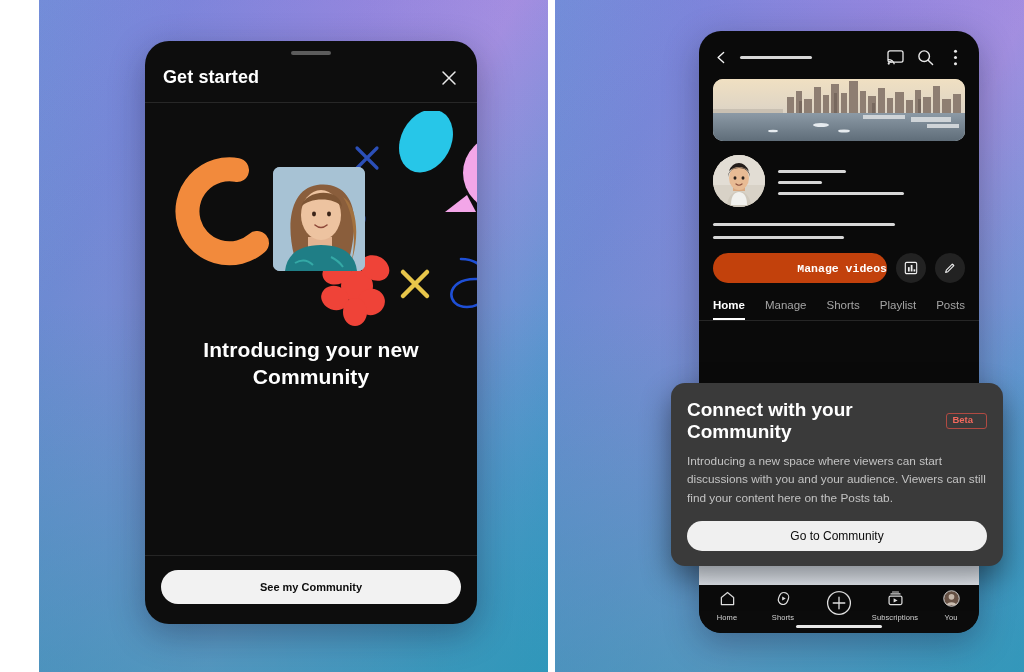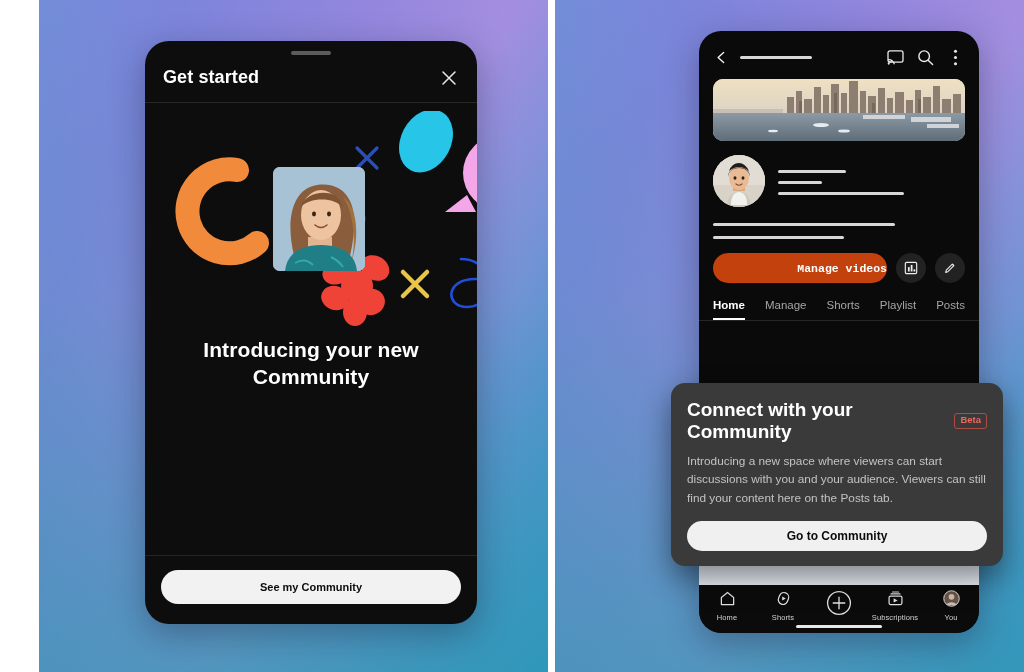--- a/index.html
+++ b/index.html
@@ -226,31 +226,31 @@
     border-radius: 14px;
     padding: 16px 16px 15px 16px;
     box-shadow: 0 12px 30px rgba(0,0,0,0.45);
     z-index: 5;
   }
   .dialog-head { display: flex; align-items: center; gap: 9px; }
   .dialog-title { color: #ffffff; font-size: 19px; font-weight: 700; }
   .beta {
     color: #f2685c; font-size: 9.5px; font-weight: 700;
     border: 1px solid #b04a42; border-radius: 3px;
-    padding: 1px 5px 2px 5px; line-height: 1.1;
+    padding: 1px 13px 2px 5px; line-height: 1.1;
   }
   .dialog-body {
     color: #c3c3c3; font-size: 11.8px; line-height: 1.55;
     margin-top: 9px;
   }
   .dialog-btn {
     display: block; width: 100%; margin-top: 14px;
     height: 30px; border-radius: 16px;
     background: #f0f0f0; color: #0b0b0b; border: none;
-    font-size: 12px; font-weight: 700; font-family: inherit;
+    font-size: 12px; font-weight: 400; font-family: inherit;
     cursor: pointer;
   }
 </style>
 </head>
 <body>
 
 <div class="stage">
 
   <div class="panel panel-left">
     <div class="bg"></div>

